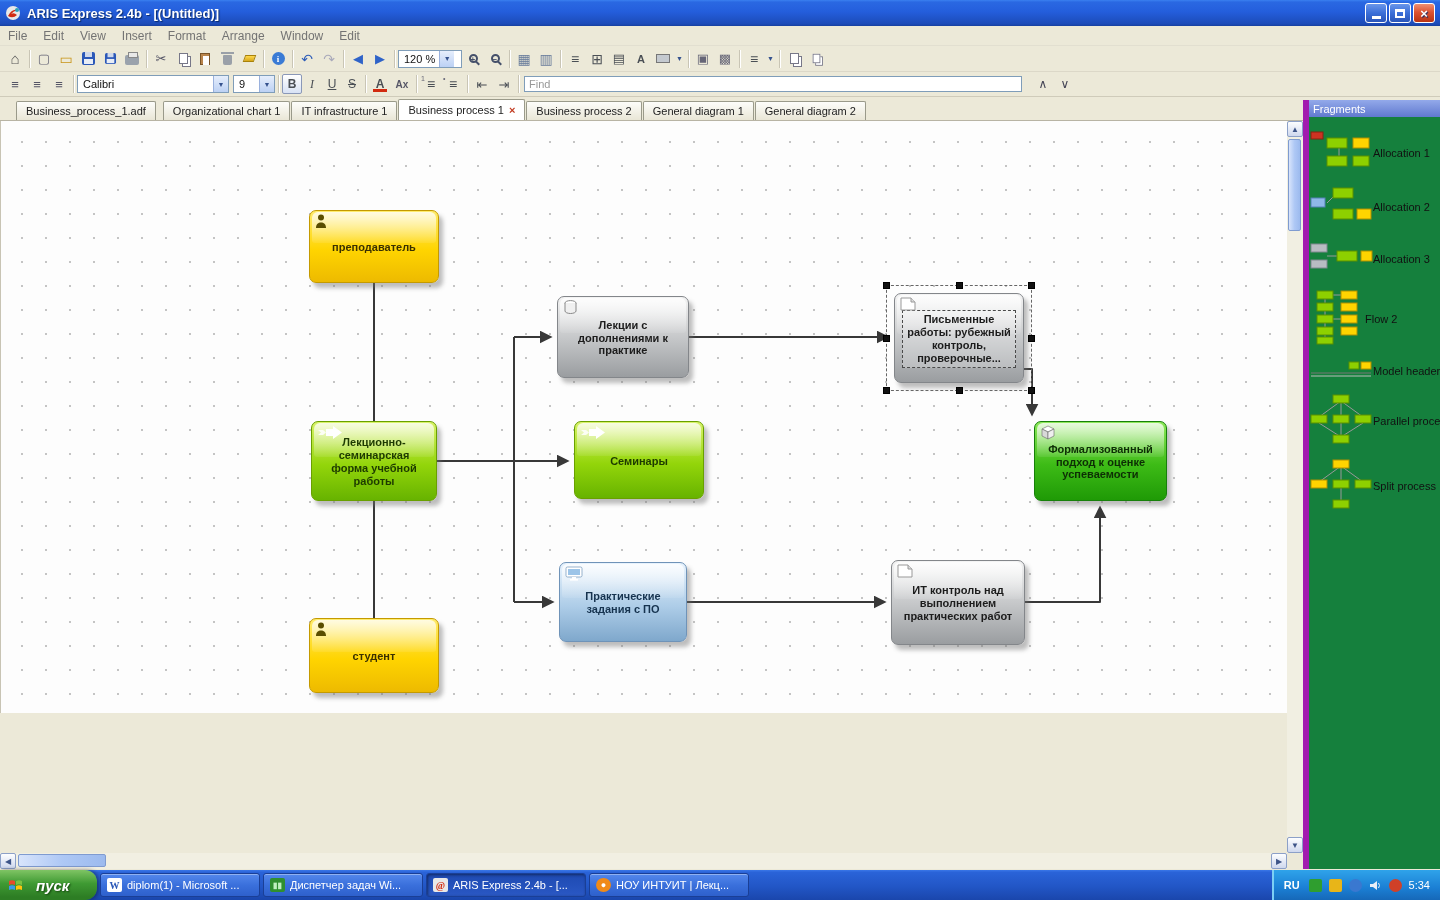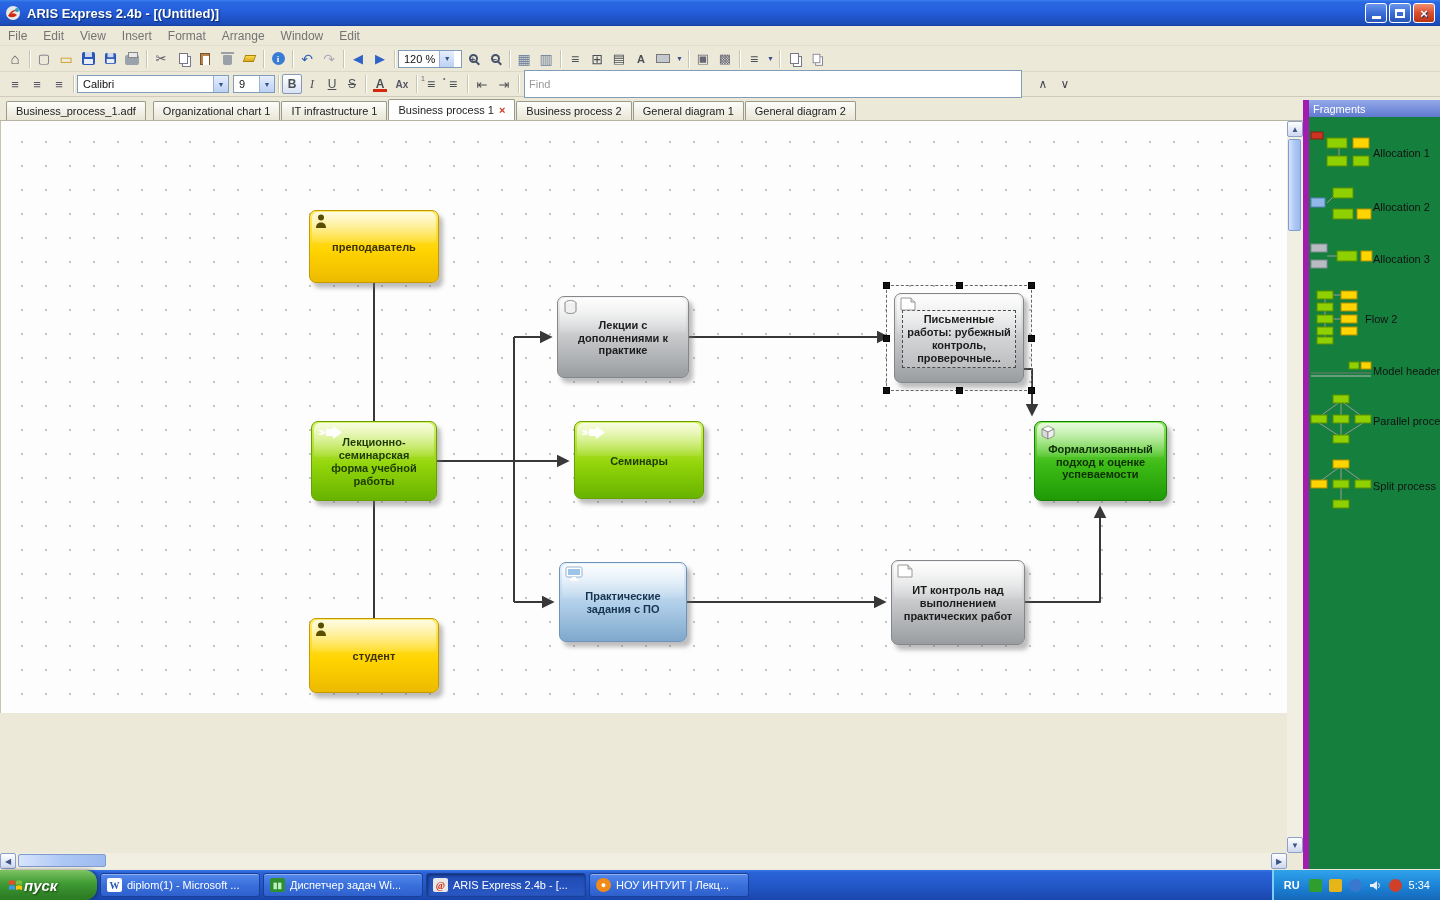--- a/index.html
+++ b/index.html
@@ -76,28 +76,28 @@
   .fmt.it{font-style:italic;font-family:"Liberation Serif",serif}
   .fmt.un{text-decoration:underline}
   .fmt.st{text-decoration:line-through}
   .fontA{position:relative;font:bold 12px "Liberation Sans",sans-serif}
   .fontA::after{content:"";position:absolute;left:4px;right:4px;bottom:2px;height:3px;background:#d22a10}
   .g-ax::before{content:"Ax";font:bold 10px "Liberation Sans",sans-serif;color:#556}
   .g-nlist::before{content:"≡";font-size:14px}
   .g-nlist i{position:absolute;left:1px;top:1px;font:7px "Liberation Sans",sans-serif;font-style:normal;color:#667}
   .g-out::before{content:"⇤";font-size:13px}
   .g-in::before{content:"⇥";font-size:13px}
-  .find{height:28px;width:498px;border:1px solid #7f9db9;font-size:11px;padding:0 4px;margin-left:2px;color:#333}
+  .find{height:16px;width:498px;border:1px solid #7f9db9;font-size:11px;padding:0 4px;margin-left:2px;color:#333}
   .find::placeholder{color:#999}
   .g-up::before{content:"∧";font-size:12px;color:#445}
   .g-dn::before{content:"∨";font-size:12px;color:#445}
 
   
   #tabbar{position:absolute;left:0;top:100px;width:1303px;height:21px;background:#ECE9D8;
-    display:flex;align-items:flex-end;padding-left:6px;border-bottom:1px solid #b8b4a4}
+    display:flex;align-items:flex-end;padding-left:16px;border-bottom:1px solid #b8b4a4}
   .tab{display:inline-flex;align-items:center;gap:5px;height:19px;padding:0 9px;border:1px solid #9a9a8a;border-bottom:none;
     background:linear-gradient(#fdfdfa,#e9e6d6);font-size:11px;color:#222;border-radius:2px 2px 0 0;margin-right:1px;flex:none}
   .tab.filetab{margin-right:7px}
   .tab.active{background:#fff;height:21px}
   .tclose{color:#c23a20;font-weight:bold;font-size:11px;line-height:1}
 
   
   #canvas{position:absolute;left:0;top:121px;width:1287px;height:592px;background:#fdfdfd;
     background-image:radial-gradient(#c4c4c4 1px,transparent 1.3px);background-size:24px 24px;background-position:9px 9px;
     overflow:hidden;border-left:1px solid #c8c4b4}
@@ -135,21 +135,21 @@
   #frag-close{margin-left:auto;width:13px;height:12px;background:#d6442a;border:1px solid #fff;color:#fff;
     font-size:9px;line-height:10px;text-align:center;font-weight:bold}
   .frag-item{display:flex;flex-direction:row;align-items:center;margin-top:13px}
   .frag-item svg{display:block}
   .frag-label{font-size:11px;color:#111;margin-top:4px}
 
   
   #taskbar{position:absolute;left:0;top:870px;width:1440px;height:30px;
     background:linear-gradient(180deg,#3a77e8 0%,#2a63d8 8%,#2256c6 55%,#1a46ac 100%);display:flex;align-items:center}
   #startbtn{width:97px;height:30px;border-radius:0 12px 12px 0;
-    background:linear-gradient(180deg,#7fc464,#3f9a33 45%,#2d7d24 90%);display:flex;align-items:center;gap:1px;
+    background:linear-gradient(180deg,#7fc464,#3f9a33 45%,#2d7d24 90%);display:flex;align-items:center;gap:13px;
     padding:0 12px 0 8px;color:#fff;font:bold italic 15px "Liberation Sans",sans-serif;text-shadow:1px 1px 2px #14430e;
     box-shadow:2px 0 4px rgba(0,0,0,.4)}
   .tbtn{width:160px;height:24px;margin-left:3px;border-radius:3px;border:1px solid #1a3f96;
     background:linear-gradient(180deg,#5488ec,#3a70dc 50%,#2e60cc);display:flex;align-items:center;gap:5px;
     padding:0 6px;color:#fff;font-size:11px;white-space:nowrap;overflow:hidden;box-shadow:inset 0 1px 0 rgba(255,255,255,.35)}
   .tbtn.active{background:linear-gradient(180deg,#1e4ab2,#2a58c4);box-shadow:inset 1px 1px 3px rgba(0,0,0,.45)}
   .tb-ico{width:15px;height:14px;flex:none;display:flex;align-items:center;justify-content:center;
     background:#fff;border-radius:2px;font:bold 10px "Liberation Serif",serif;color:#2b58b8}
   .tb-ico.tm{background:#2f8f2f;color:#bff0bf;font-size:8px}
   .tb-ico.ar{background:#e8e8e8;color:#d22a10}

